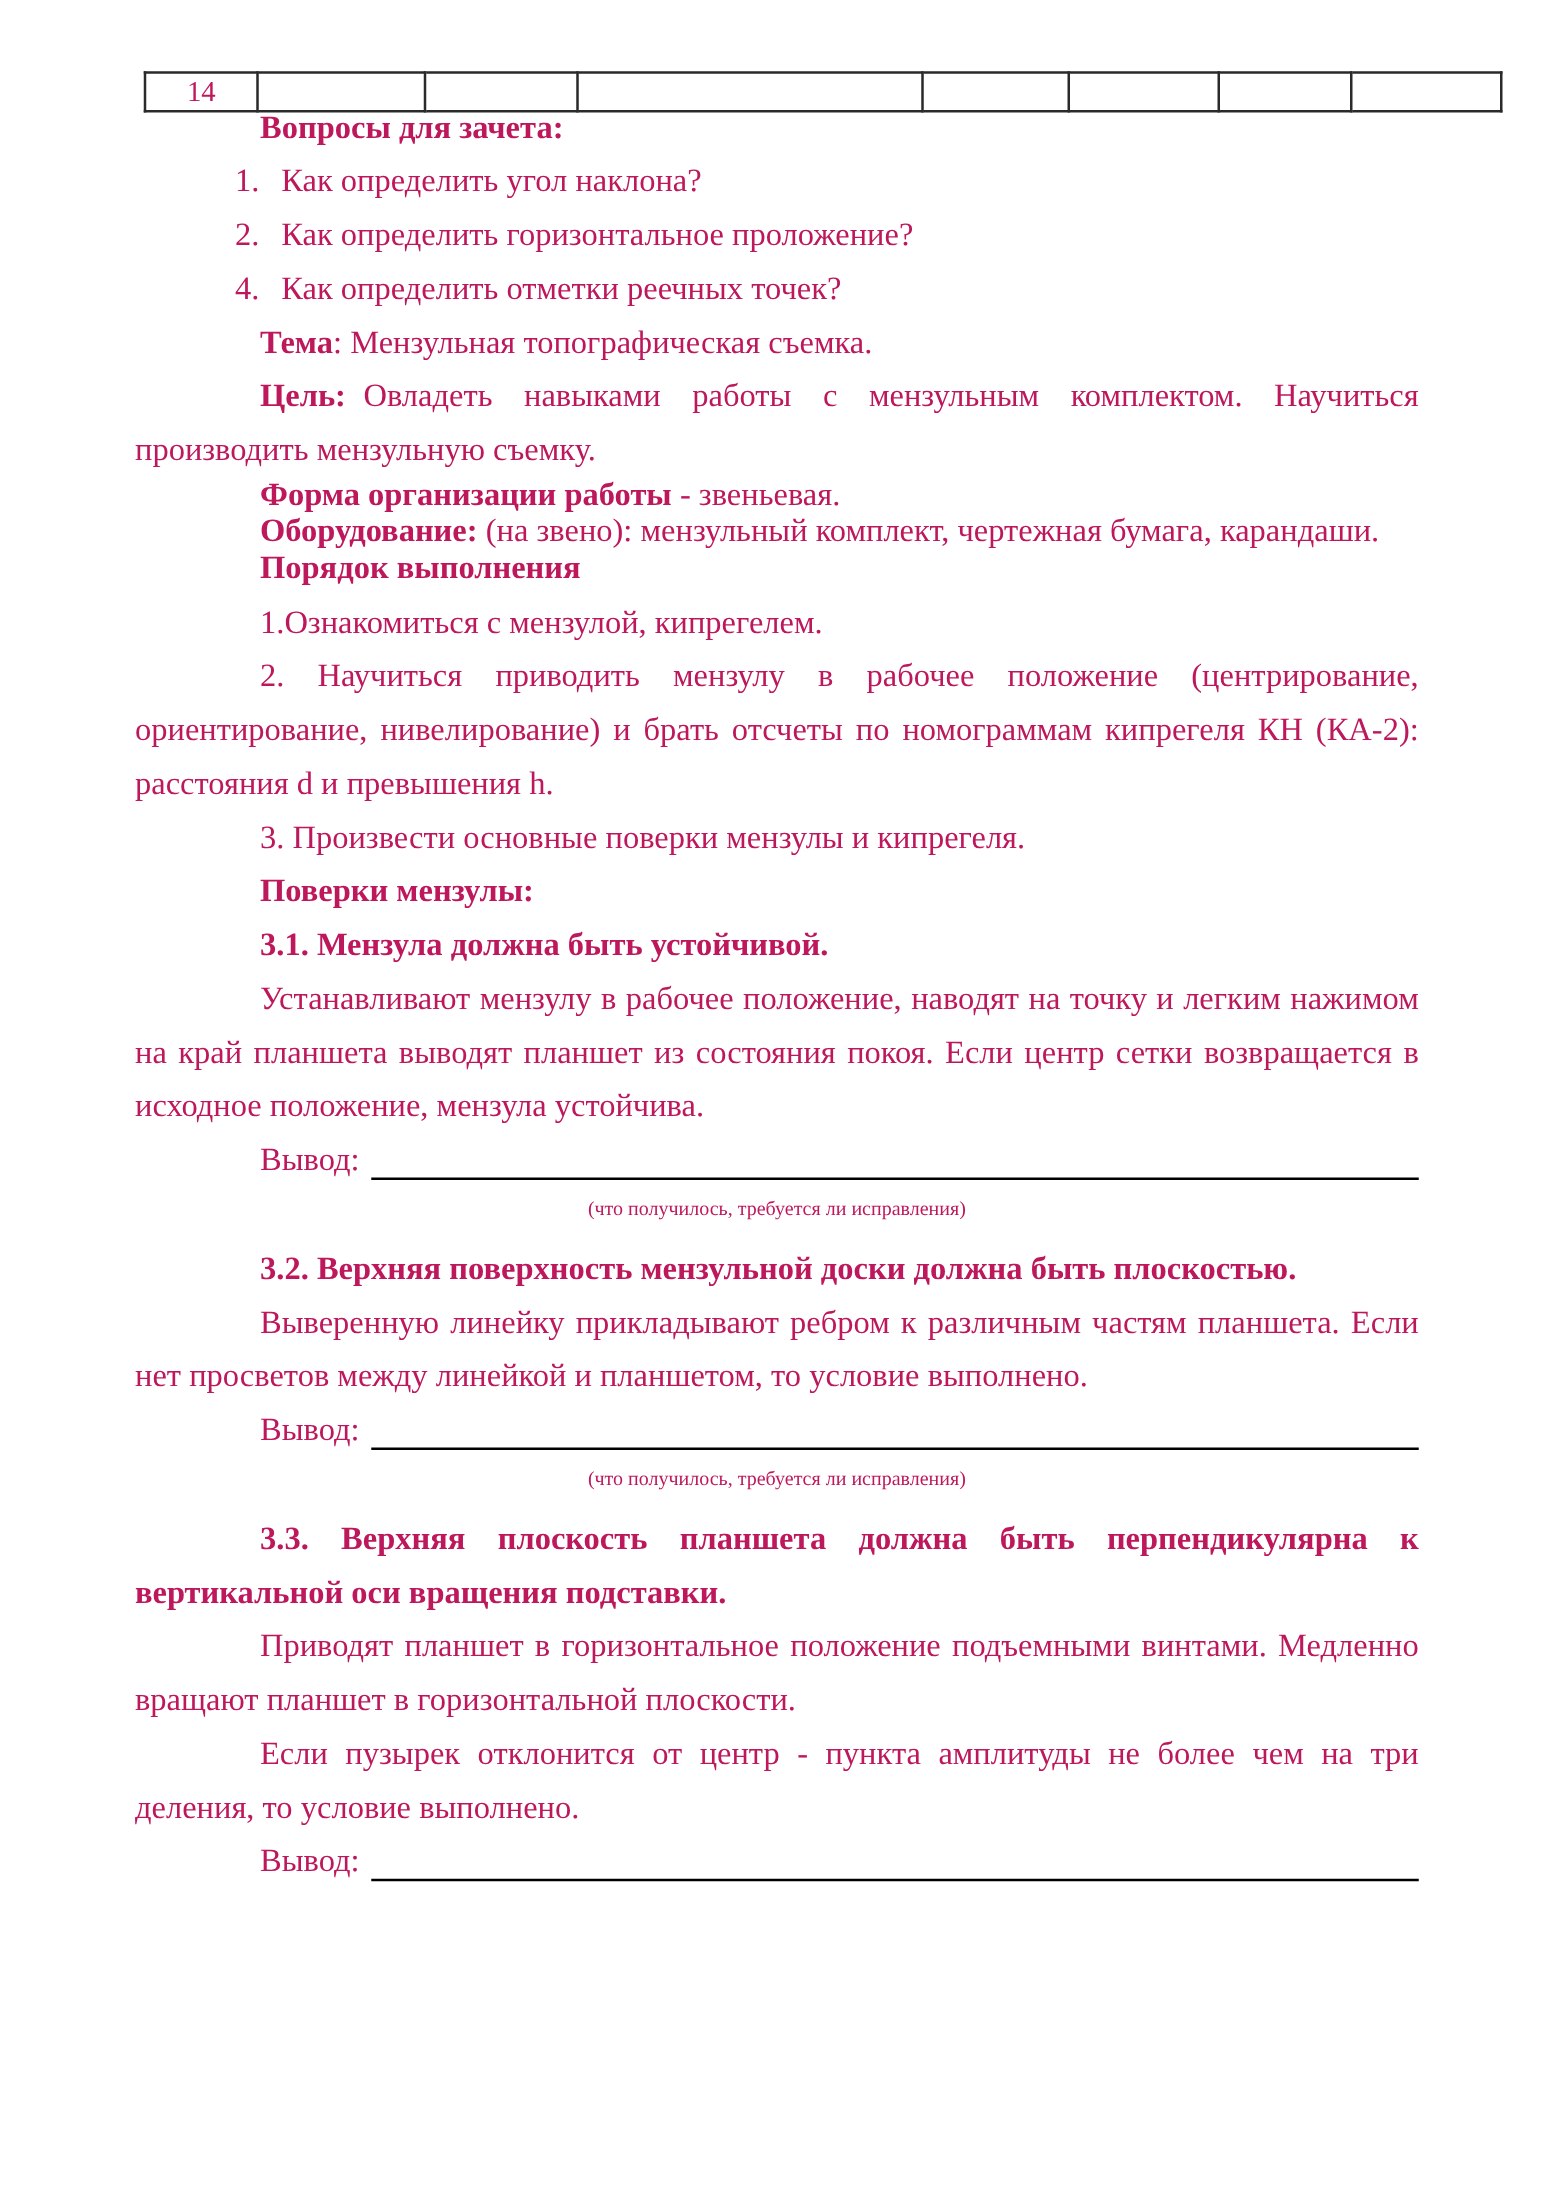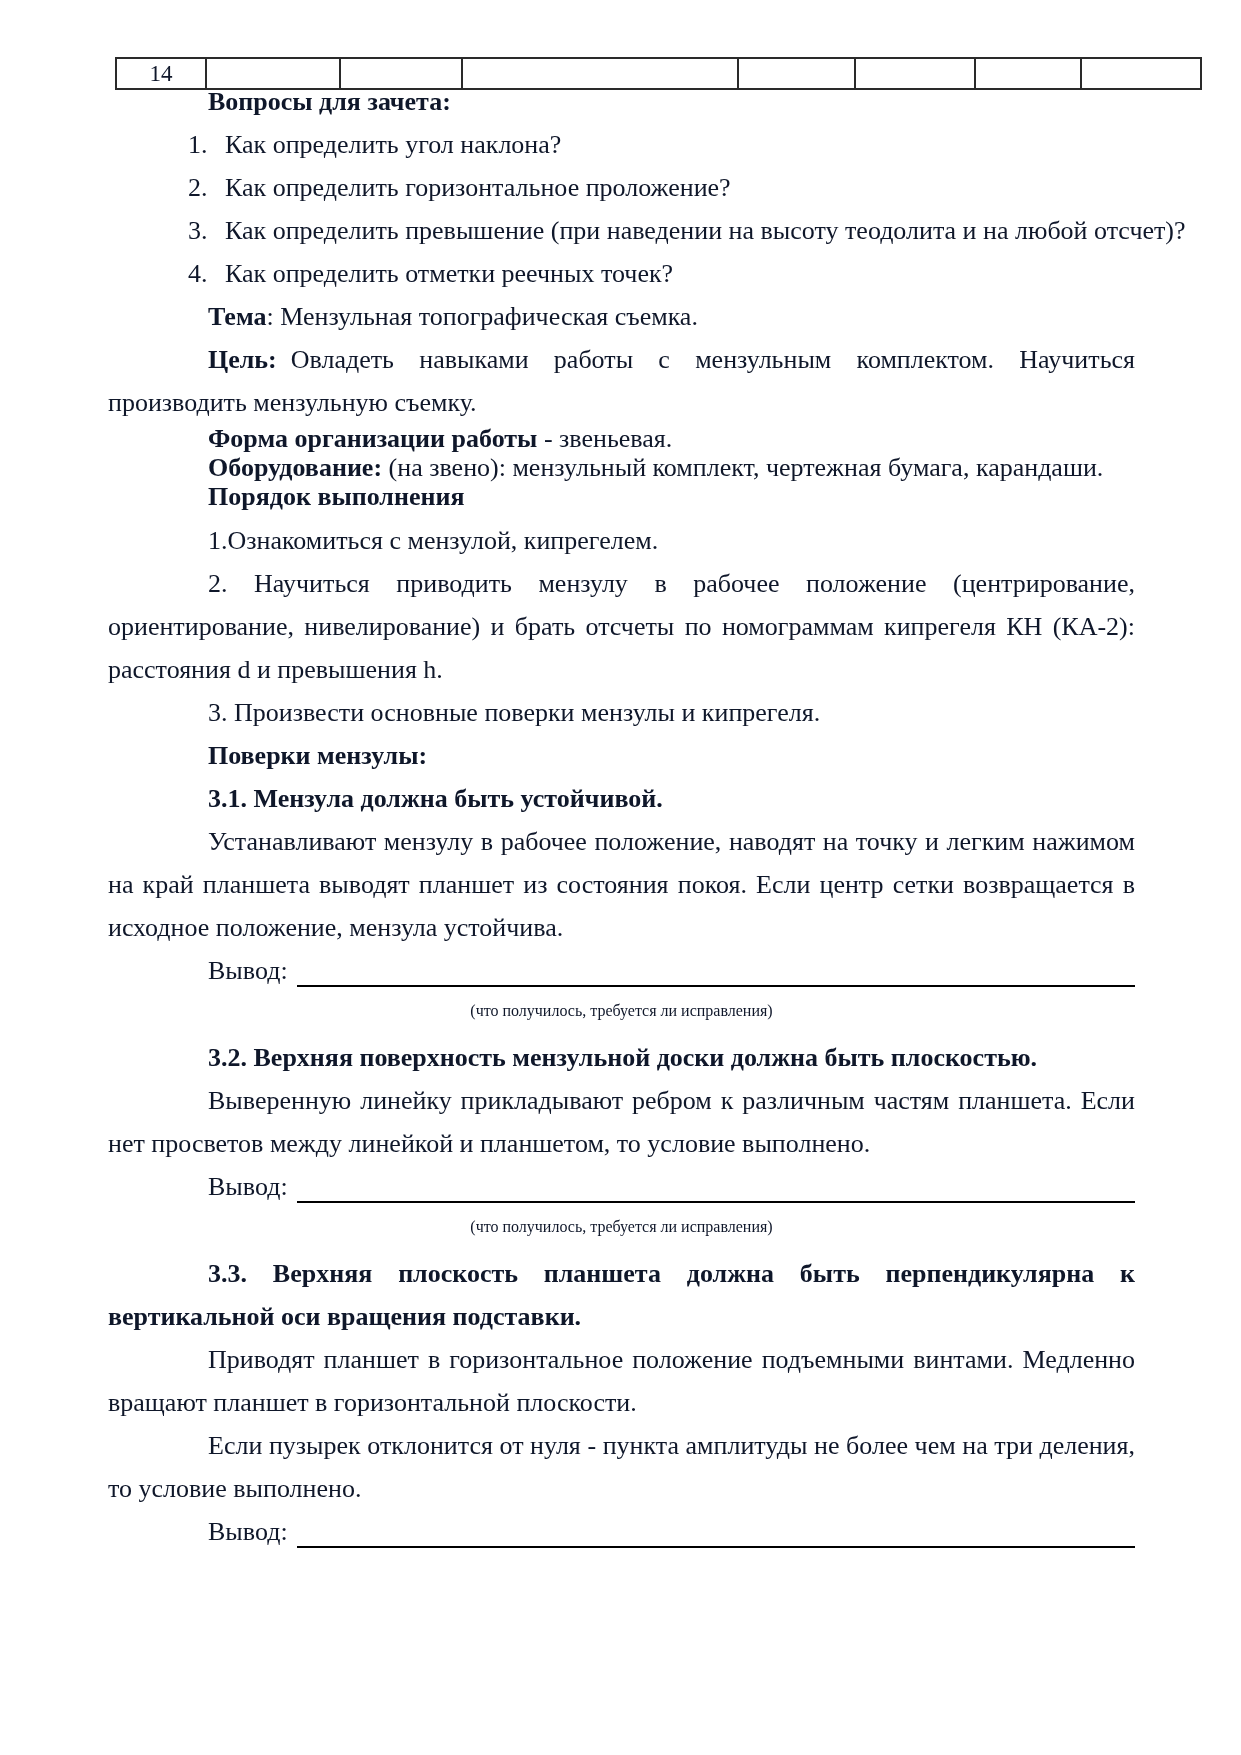--- a/index.html
+++ b/index.html
@@ -1,18 +1,18 @@
 <!DOCTYPE html>
 <html lang="ru"><head>
 <meta charset="utf-8">
 <style>
   html,body{margin:0;padding:0;background:#e8e8e8;}
   .page{
     width:1241px;height:1755px;margin:0 auto;background:#ffffff;
-    position:relative;overflow:hidden;color:#0f172a;
+    position:relative;overflow:hidden;color:#be185d;
     font-family:"Liberation Serif","DejaVu Serif",serif;
     font-size:26px;line-height:43px;
   }
   
   table.cont{position:absolute;top:57px;left:115px;border-collapse:collapse;table-layout:fixed;}
   table.cont td{border:2px solid #2a2a2a;height:29px;padding:0;text-align:center;
     font-size:23px;line-height:29px;}
   
   .content{padding:80px 106px 0 108px;}
   p{margin:0;text-align:justify;text-indent:100px;}
@@ -53,23 +53,20 @@
 
     <div class="q-head">Вопросы для зачета:</div>
 
     <div class="q-item">
       <span class="q-num">1.</span><span>Как определить угол наклона?</span>
     </div>
     <div class="q-item">
       <span class="q-num">2.</span><span>Как определить горизонтальное проложение?</span>
     </div>
     <div class="q-item">
-      <span class="q-num">3.</span><span>Как определить превышение (при наведении на высоту теодолита и на любой отсчет)?</span>
-    </div>
-    <div class="q-item">
       <span class="q-num">4.</span><span>Как определить отметки реечных точек?</span>
     </div>
 
 
     <p><span class="b">Тема</span><span>: Мензульная топографическая съемка.</span></p>
 
     <p><span class="b">Цель:</span><span class="goal-text">Овладеть навыками работы с мензульным комплектом. Научиться производить мензульную съемку.</span></p>
 
     <div class="single">
       <p><span class="b">Форма организации работы</span><span> - звеньевая.</span></p>
@@ -96,21 +93,21 @@
     <p>Выверенную линейку прикладывают ребром к различным частям планшета. Если нет просветов между линейкой и планшетом, то условие выполнено.</p>
 
     <div class="vyvod">
       <span class="label">Вывод:</span>
       <span class="fill"></span>
     </div>
     <div class="caption">(что получилось, требуется ли исправления)</div>
 
     <p class="b">3.3. Верхняя плоскость планшета должна быть перпендикулярна к вертикальной оси вращения подставки.</p>
     <p>Приводят планшет в горизонтальное положение подъемными винтами. Медленно вращают планшет в горизонтальной плоскости.</p>
-    <p>Если пузырек отклонится от нуля - пункта амплитуды не более чем на три деления, то условие выполнено.</p>
+    <p>Если пузырек отклонится от центр - пункта амплитуды не более чем на три деления, то условие выполнено.</p>
 
     <div class="vyvod">
       <span class="label">Вывод:</span>
       <span class="fill"></span>
     </div>
 
   </div>
 </div>
 
 </body></html>

